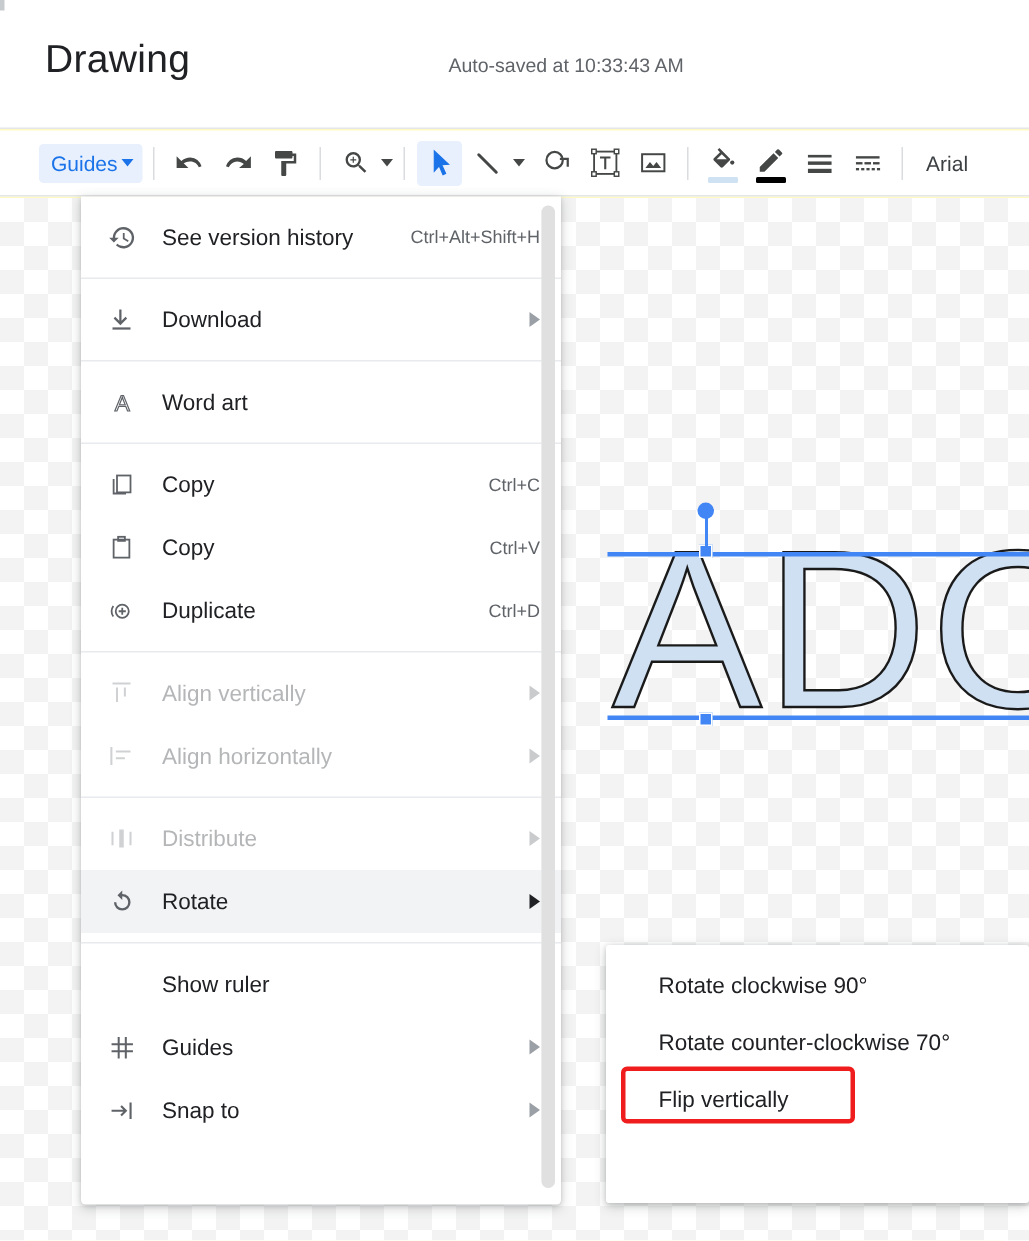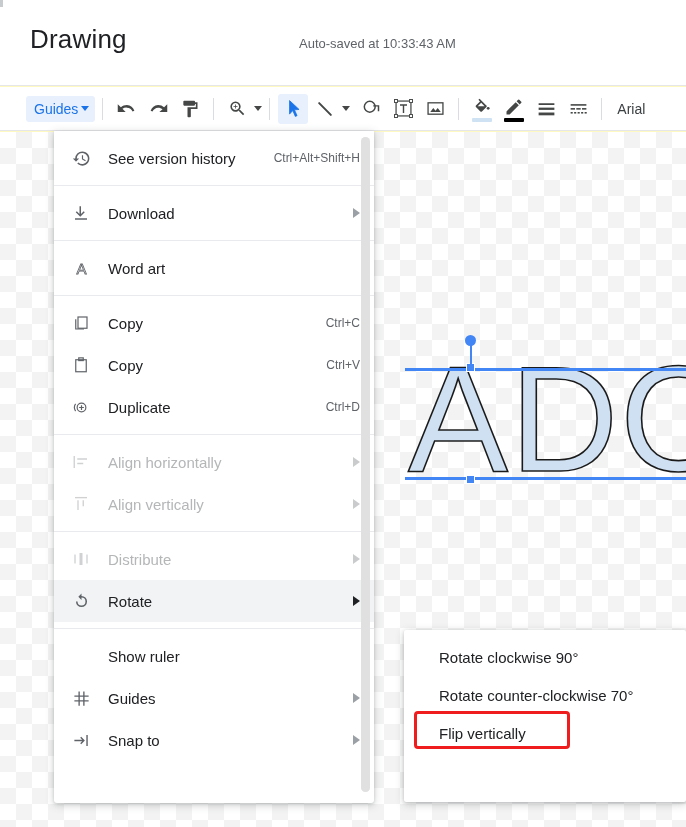--- a/index.html
+++ b/index.html
@@ -370,36 +370,36 @@
       </span>
       <span class="mi-label">Duplicate</span>
       <span class="mi-accel">Ctrl+D</span>
     </div>
 
     <div class="menu-div"></div>
 
     <div class="mi disabled">
       <span class="mi-icon">
         <svg width="18" height="18" viewBox="0 0 24 24">
+            <path d="M4 3.5h16" stroke="currentColor" stroke-width="1.8"></path>
+            <path d="M8 7v13M15 7v8" stroke="currentColor" stroke-width="1.8"></path>
+          </svg>
+      </span>
+      <span class="mi-label">Align vertically</span>
+      <span class="mi-arrow"></span>
+    </div>
+
+    <div class="mi disabled">
+      <span class="mi-icon">
+        <svg width="18" height="18" viewBox="0 0 24 24">
             <path d="M3 4v16" stroke="currentColor" stroke-width="1.8"></path>
             <path d="M7 8h13M7 14h8" stroke="currentColor" stroke-width="1.8"></path>
           </svg>
       </span>
       <span class="mi-label">Align horizontally</span>
-      <span class="mi-arrow"></span>
-    </div>
-
-    <div class="mi disabled">
-      <span class="mi-icon">
-        <svg width="18" height="18" viewBox="0 0 24 24">
-            <path d="M4 3.5h16" stroke="currentColor" stroke-width="1.8"></path>
-            <path d="M8 7v13M15 7v8" stroke="currentColor" stroke-width="1.8"></path>
-          </svg>
-      </span>
-      <span class="mi-label">Align vertically</span>
       <span class="mi-arrow"></span>
     </div>
 
     <div class="menu-div"></div>
 
     <div class="mi disabled">
       <span class="mi-icon">
         <svg width="18" height="18" viewBox="0 0 24 24">
             <path d="M4 6v12M20 6v12" stroke="currentColor" stroke-width="1.8"></path>
             <rect x="10" y="4" width="4" height="16" fill="currentColor"></rect>

